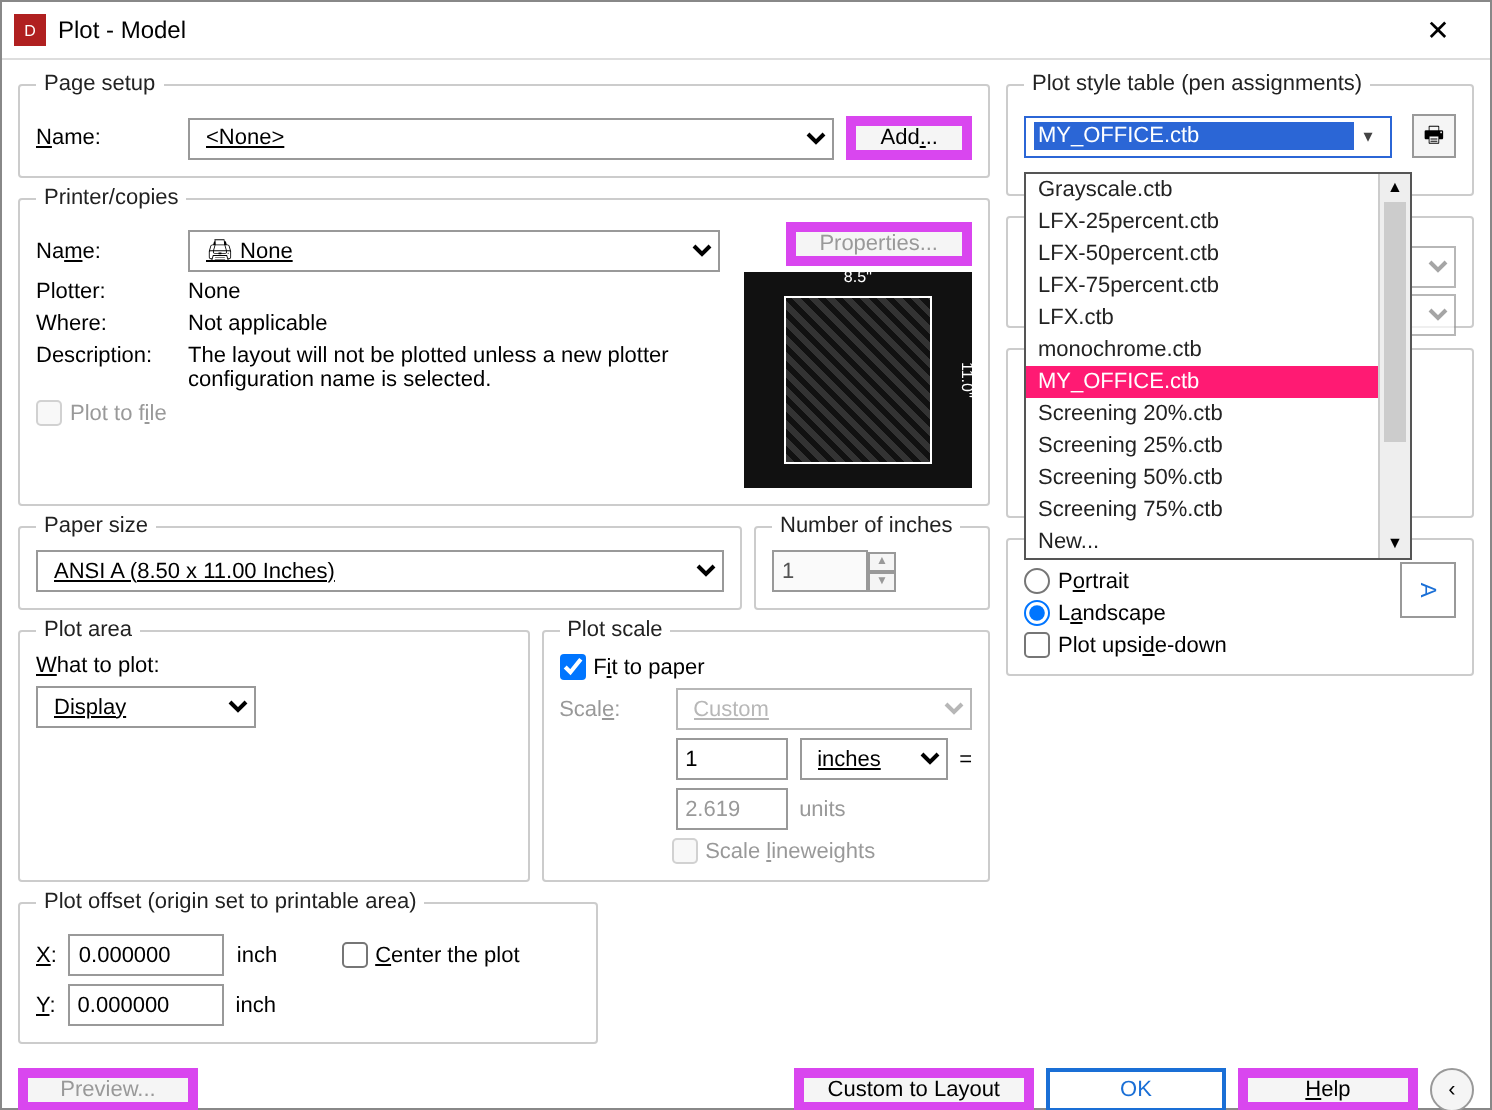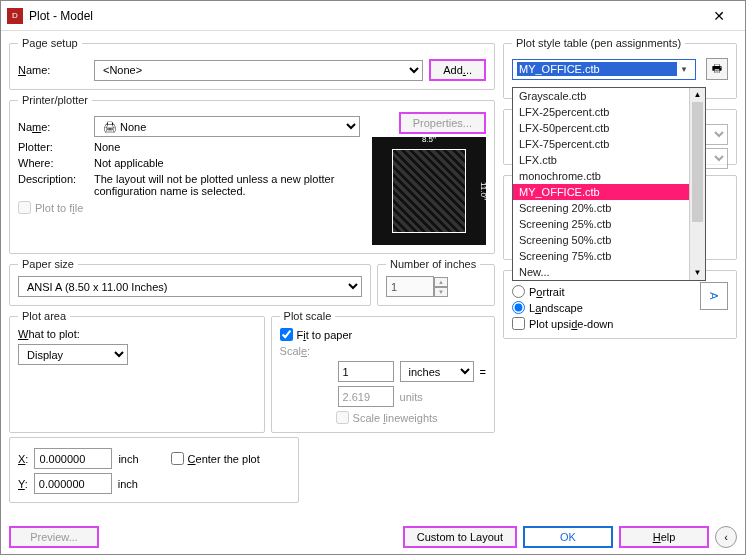--- a/index.html
+++ b/index.html
@@ -11,22 +11,22 @@
 .titlebar .closebtn { width: 40px; height: 28px; display: flex; align-items: center; justify-content: center; font-size: 14px; cursor: pointer; }
 .body { flex: 1; display: flex; padding: 6px 8px; gap: 8px; }
 .leftcol { flex: 1; display: flex; flex-direction: column; gap: 4px; }
 .rightcol { width: 234px; display: flex; flex-direction: column; gap: 4px; position: relative; }
 fieldset { border: 1px solid #ccc; border-radius: 2px; padding: 6px 8px 8px 8px; }
 legend { font-size: 11px; padding: 0 4px; color: #222; }
 .row { display: flex; align-items: center; gap: 6px; margin-top: 4px; }
 .lbl { width: 70px; }
 .lbl2 { width: 52px; }
 select.combo, input.txt { border: 1px solid #999; background: #fff; height: 21px; padding: 1px 4px; font-size: 11px; }
-select.combo { padding-right: 16px; }
-.btn { border: 2px solid #d946ef; background: #f5f5f5; height: 22px; padding: 0 12px; font-size: 11px; cursor: pointer; }
+select.combo { padding-right: 16px; text-decoration: underline; }
+.btn { border: 5px solid #d946ef; background: #f5f5f5; height: 22px; padding: 0 12px; font-size: 11px; cursor: pointer; }
 .btn[disabled] { color: #999; cursor: default; }
 .chk { display: flex; align-items: center; gap: 4px; }
 .chk input { width:13px; height:13px; }
 .preview-box { width: 114px; height: 108px; background:#111; display:flex; align-items:center; justify-content:center; position:relative; }
 .sheet { width: 74px; height: 84px; border:1px solid #fff; position:relative; background:repeating-linear-gradient(45deg,#333 0 3px,#111 3px 6px); }
 .dim-top { position:absolute; top:-2px; left:18px; right:18px; color:#fff; font-size:8px; text-align:center;}
 .dim-right { position:absolute; right:-2px; top:8px; bottom:8px; writing-mode:vertical-rl; color:#fff; font-size:8px; text-align:center;}
 .printer-grid { display:flex; gap:6px; }
 .printer-left { flex:1; }
 .printer-right { width:120px; display:flex; flex-direction:column; align-items:flex-end; gap:3px; }
@@ -75,21 +75,21 @@
         <div class="row">
           <span class="lbl"><span class="underlined">N</span>a<span></span>me:</span>
           <select class="combo" style="flex:1">
             <option>&lt;None&gt;</option>
           </select>
           <button class="btn"><span>Add</span><span class="underlined">.</span>..</button>
         </div>
       </fieldset>
 
       <fieldset>
-        <legend>Printer/plotter</legend>
+        <legend>Printer/copies</legend>
         <div class="printer-grid">
           <div class="printer-left">
             <div class="row">
               <span class="lbl">Na<span class="underlined">m</span>e:</span>
               <select class="combo" style="flex:1">
                 <option>🖨 None</option>
               </select>
             </div>
             <div class="row">
                 <span class="lbl">Plotter:</span>
@@ -143,20 +143,21 @@
           <select class="combo" style="width:110px;margin-top:4px"><option>Display</option></select>
         </fieldset>
         <fieldset style="width:190px">
           <legend>Plot scale</legend>
           <div class="chk">
               <input type="checkbox" checked="" style="">
               <span>F<span class="underlined">i</span>t to paper</span>
             </div>
           <div class="row">
               <span class="lbl2 disabled-txt">Scal<span class="underlined">e</span>:</span>
+              <select class="combo disabled-txt" disabled="" style="flex:1"><option>Custom</option></select>
             </div>
           <div class="row">
               <span class="lbl2"></span>
               <input class="txt" style="width: 56px;" value="1">
               <select class="combo" style="flex:1"><option>inches</option></select>
               <span>=</span>
             </div>
           <div class="row">
               <span class="lbl2"></span>
               <input class="txt disabled-txt" disabled="" style="width: 56px;" value="2.619">
@@ -165,20 +166,21 @@
           <div class="row chk disabled-txt">
               <span class="lbl2"></span>
               <input type="checkbox" disabled="" style="">
               <span>Scale <span class="underlined">l</span>ineweights</span>
             </div>
         </fieldset>
       </div>
 
       <div class="plot-sections">
         <fieldset style="flex:1">
+          <legend>Plot offset (origin set to printable area)</legend>
           <div class="row">
             <span><span class="underlined">X</span>:</span>
             <input class="txt" style="width: 78px;" value="0.000000">
             <span>inch</span>
             <span style="width:20px"></span>
             <div class="chk">
                 <input type="checkbox" style="">
                 <span><span class="underlined">C</span>enter the plot</span>
               </div>
           </div>

